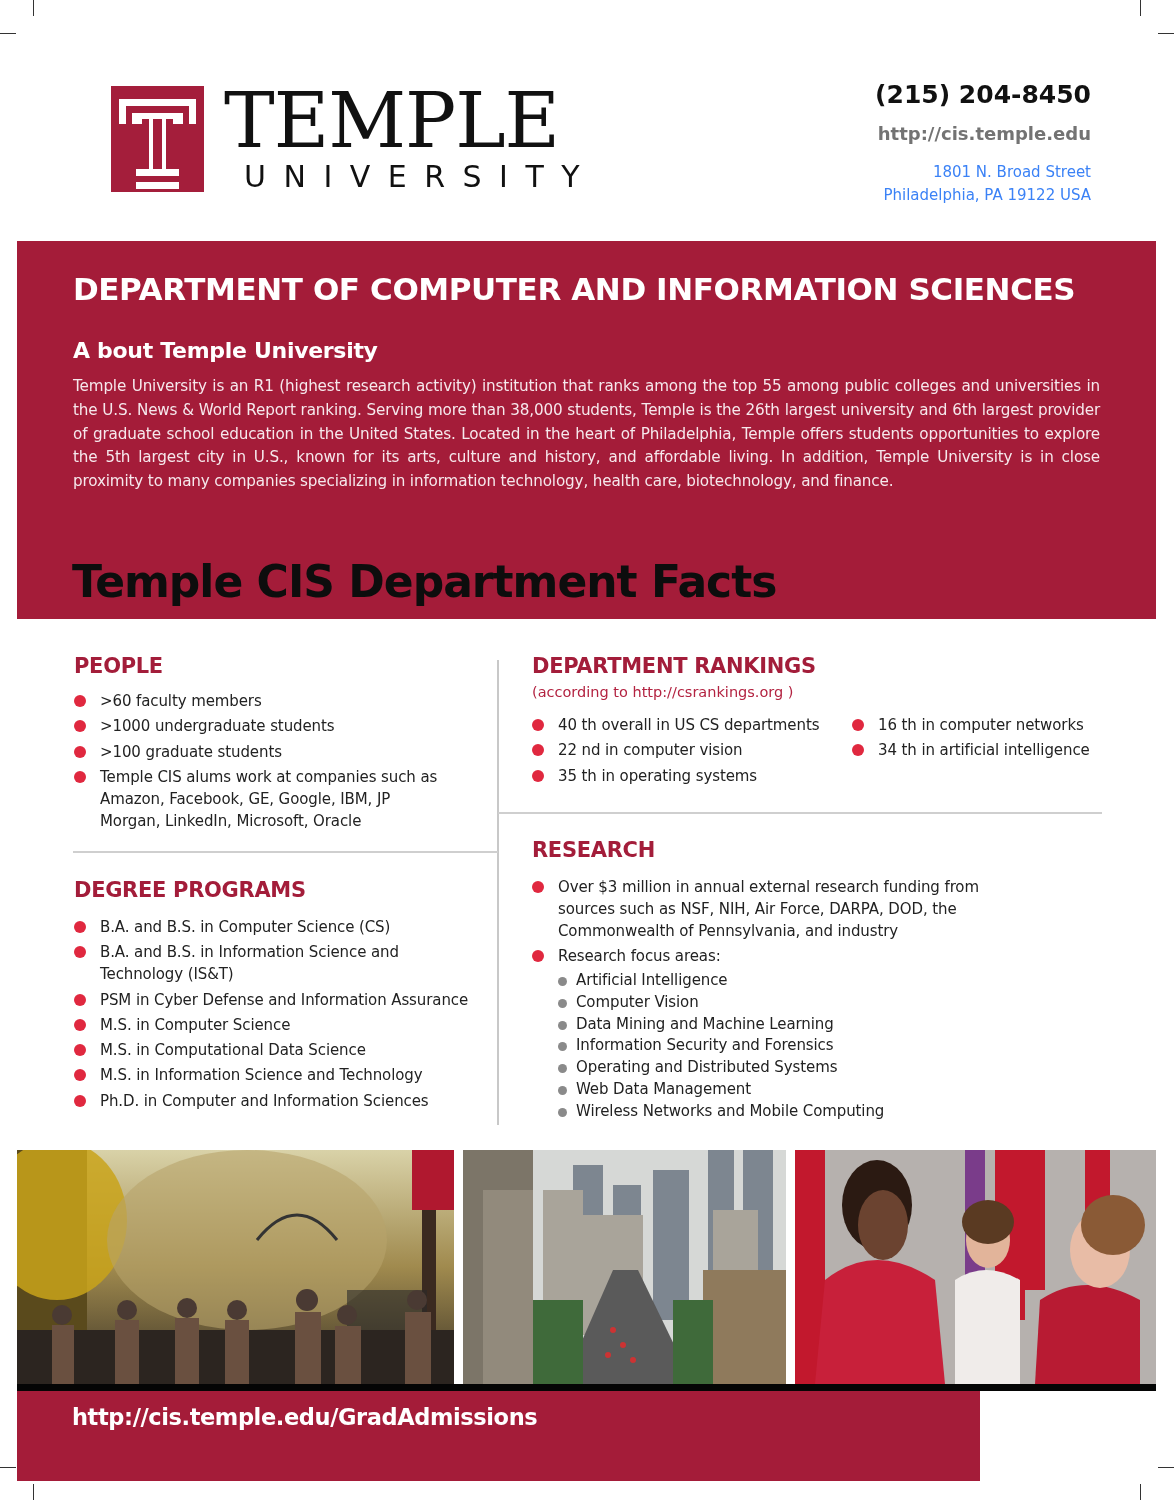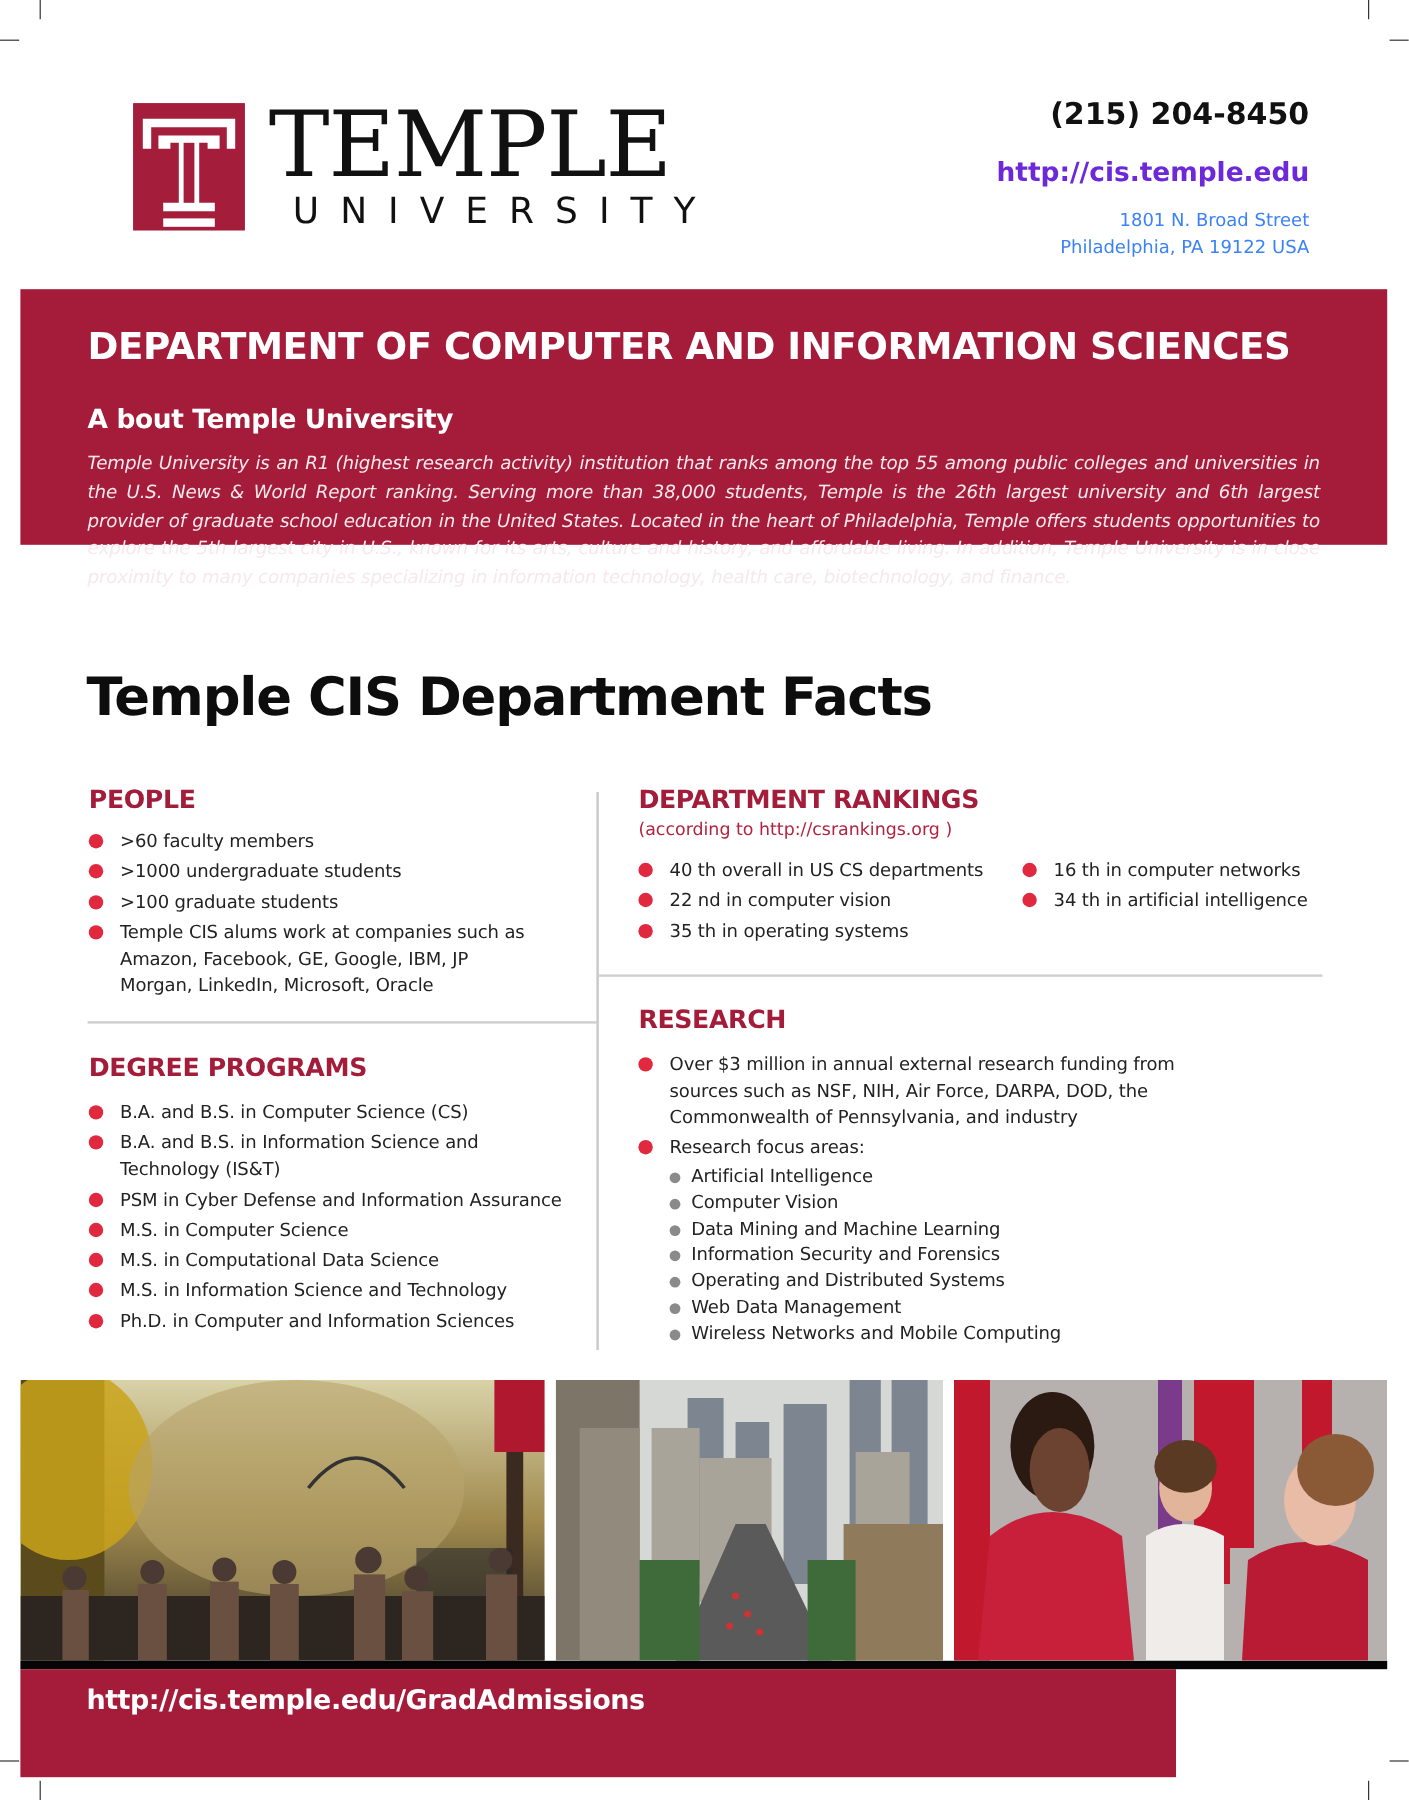--- a/index.html
+++ b/index.html
@@ -14,28 +14,28 @@
   
   .logo { position: absolute; left: 73px; top: 86px; display: flex; align-items: flex-start; padding-left: 38px; }
   .logo-box { width: 93px; height: 106px; background: #a41e3b; position: relative; }
   .logo-box svg { position: absolute; left: 0; top: 0; }
   .logo-text { margin-left: 20px; }
   .logo-temple { font-family: "DejaVu Serif", "Liberation Serif", serif; font-size: 76px; line-height: 70px; color: #111; letter-spacing: -1px; font-weight: 400; transform: scaleX(1.0); transform-origin: left; }
   .logo-univ { font-family: "DejaVu Sans", sans-serif; font-size: 30px; letter-spacing: 17.5px; line-height: 34px; color: #111; margin-top: 4px; margin-left: 20px; font-weight: 500; }
 
   .contact { position: absolute; right: 83px; top: 78px; text-align: right; }
   .phone { font-size: 25px; font-weight: bold; color: #111; line-height: 34px; }
-  .web { font-size: 22px; font-weight: bold; color: #6d28d9; line-height: 30px; margin-top: 18px; }
+  .web { font-size: 18px; font-weight: bold; color: #737373; line-height: 30px; margin-top: 7px; }
   .addr { font-size: 15px; color: #3b82f6; line-height: 23px; margin-top: 12px; text-align: right; }
 
   
-  .banner { position: absolute; left: 17px; top: 241px; width: 1139px; height: 213px; background: #a41c39; color: #fff; padding: 28px 56px 0 56px; }
+  .banner { position: absolute; left: 17px; top: 241px; width: 1139px; height: 378px; background: #a41c39; color: #fff; padding: 28px 56px 0 56px; }
   .dept-title { font-size: 31px; font-weight: bold; letter-spacing: -0.4px; line-height: 40px; }
   .about-title { font-size: 22px; font-weight: bold; margin-top: 27px; line-height: 30px; letter-spacing: -0.3px; }
-  .about-body { font-size: 15.2px; line-height: 23.8px; margin-top: 9px; text-align: justify; color: #f6e8ec; letter-spacing: -0.15px; font-style: italic; }
+  .about-body { font-size: 15.2px; line-height: 23.8px; margin-top: 9px; text-align: justify; color: #f6e8ec; letter-spacing: -0.15px; }
 
   .facts-title { position: absolute; left: 72px; top: 553px; font-size: 44px; font-weight: bold; color: #0d0d0d; letter-spacing: -1px; line-height: 58px; }
 
   
   .vdivider { position: absolute; left: 497px; top: 660px; width: 2px; height: 465px; background: #c8c8c8; }
   .hdivider { position: absolute; height: 2px; background: #cfcfcf; }
 
   .section-title { font-size: 21px; font-weight: bold; color: #a31d3a; letter-spacing: -0.3px; line-height: 28px; }
   .section-sub { font-size: 14.5px; color: #b32341; line-height: 20px; margin-top: 2px; }
 

